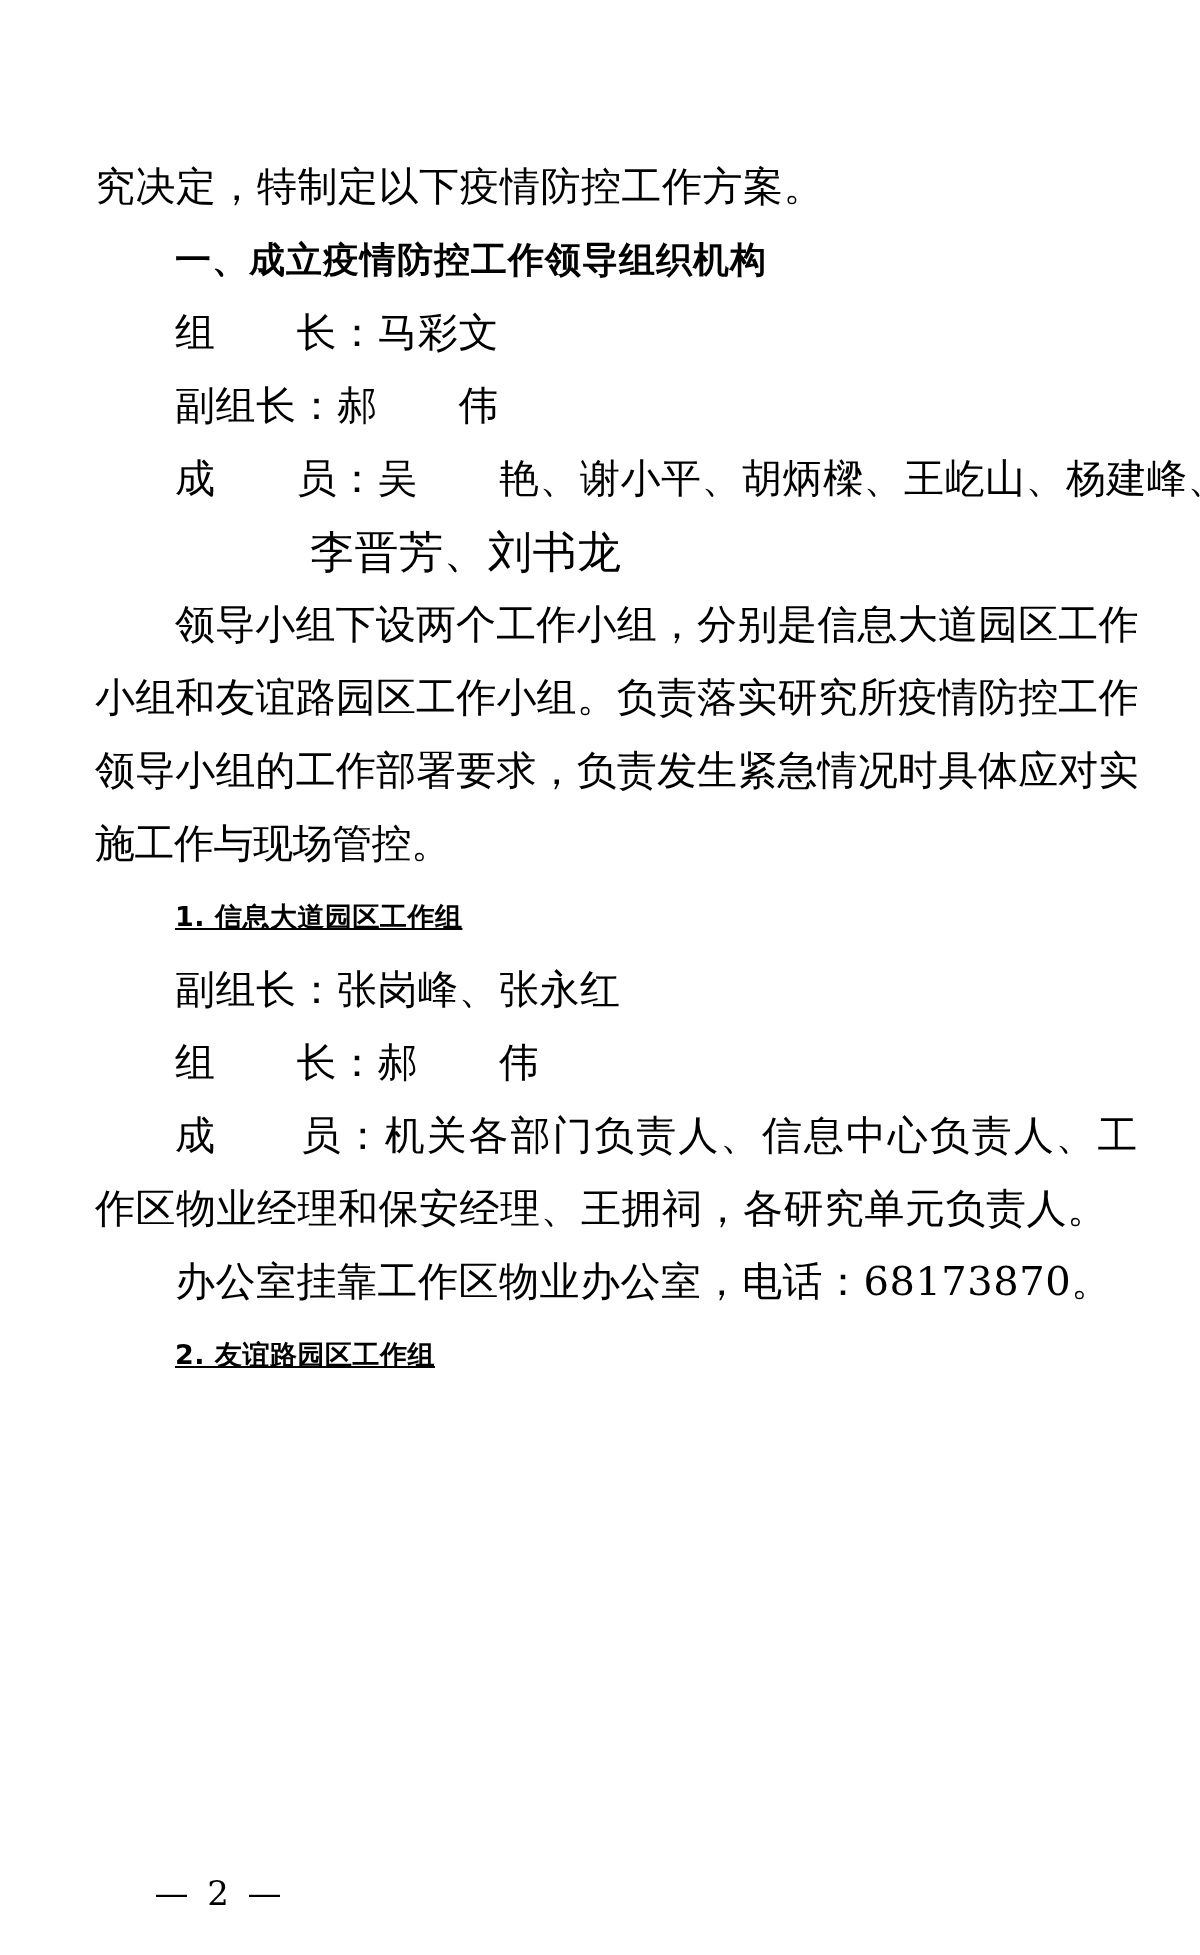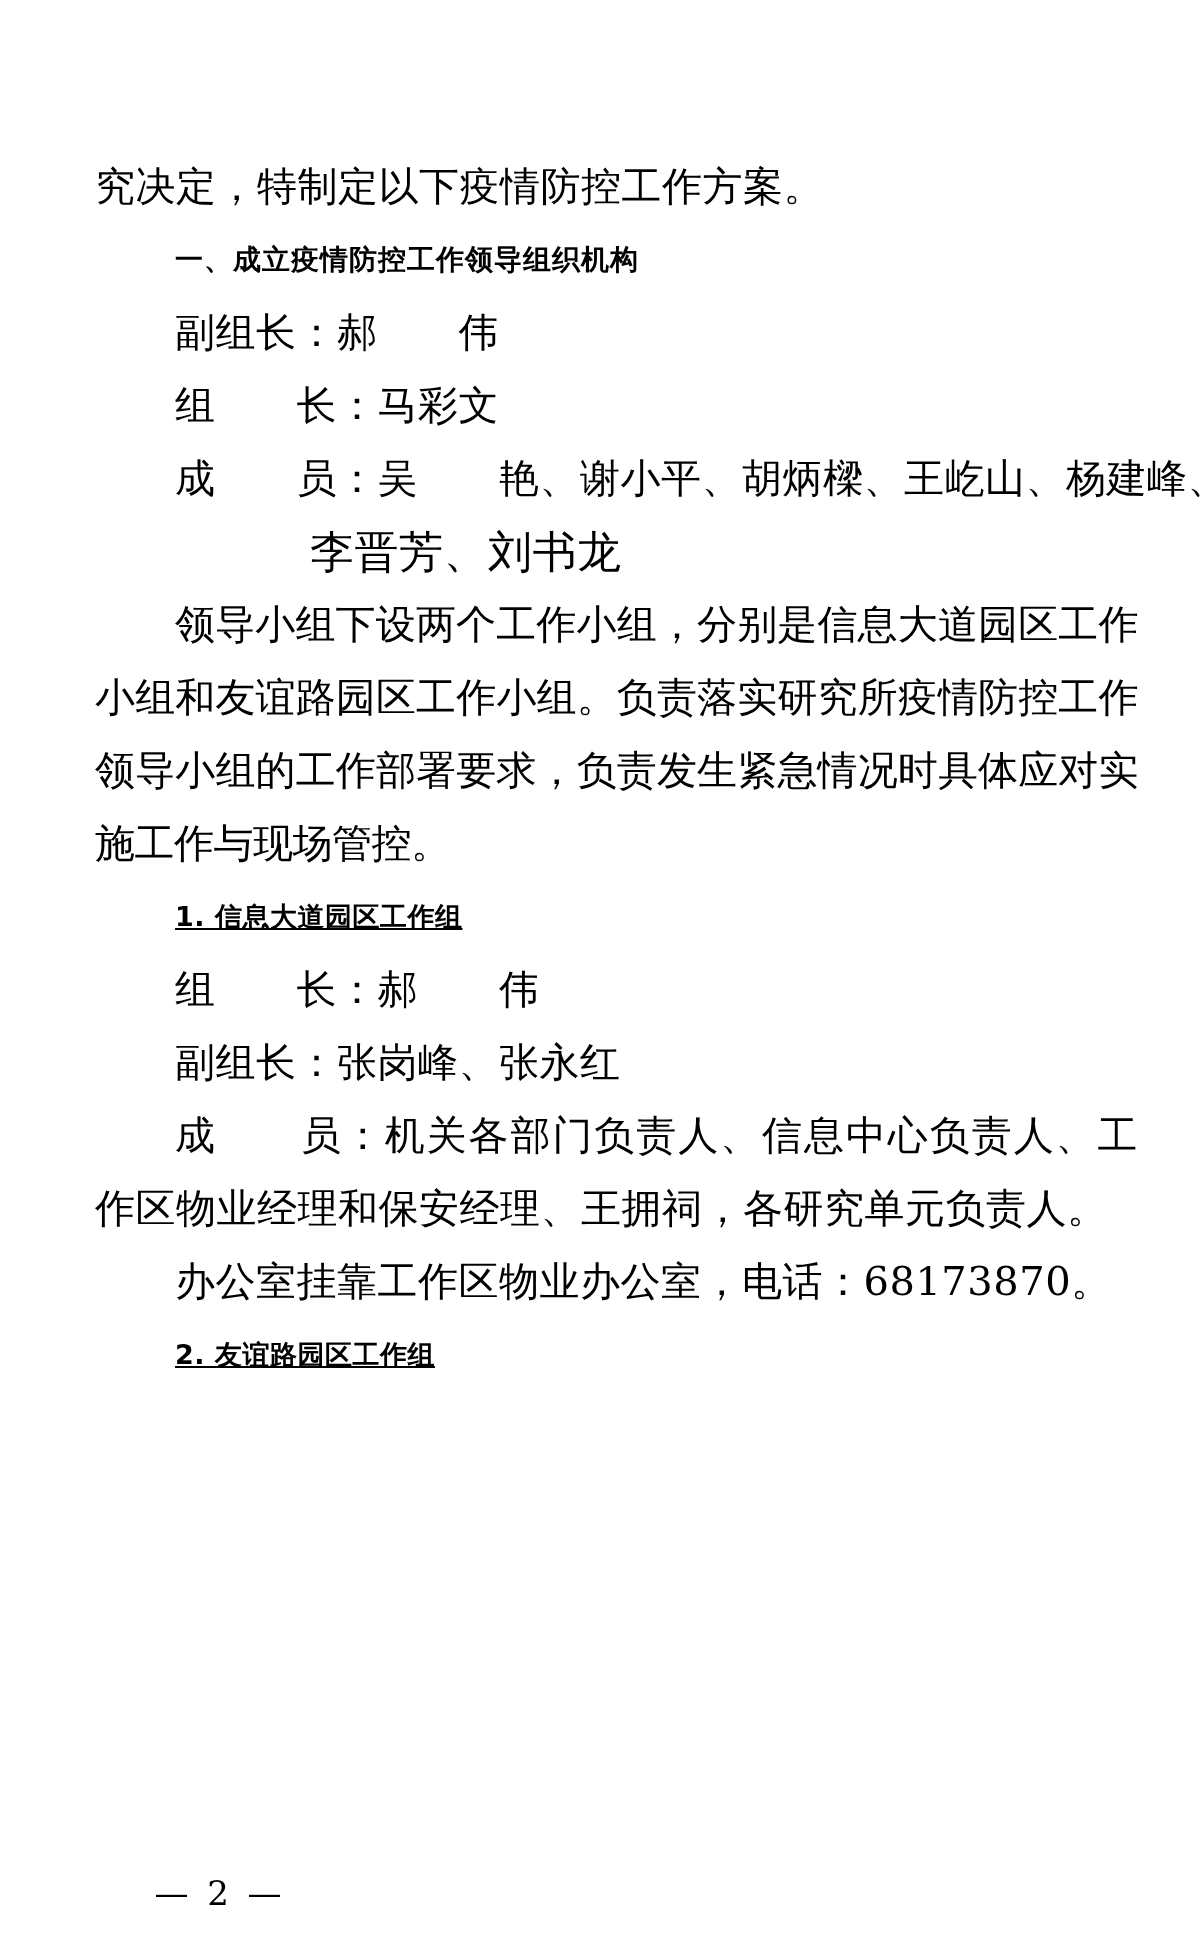--- a/index.html
+++ b/index.html
@@ -35,21 +35,21 @@
   
   .p-cont {
     text-indent: 0;
   }
   .p-indent {
     text-indent: 80px;
   }
   .heading {
     font-family: "DejaVu Sans", "Liberation Sans", sans-serif;
     font-weight: bold;
-    font-size: 28px;
+    font-size: 36px;
     line-height: 73px;
     text-indent: 80px;
     margin: 0;
     letter-spacing: 1px;
   }
   .subheading {
     font-family: "DejaVu Sans", "Liberation Sans", sans-serif;
     font-weight: bold;
     font-size: 27px;
     line-height: 73px;
@@ -95,34 +95,34 @@
 </head>
 <body>
 
 <div class="page">
 
   <p class="body-text p-cont">究决定，特制定以下疫情防控工作方案。</p>
 
   <p class="heading">一、成立疫情防控工作领导组织机构</p>
 
 
+  <p class="roster-line"><span>组　　长：</span><span>马彩文</span></p>
+
   <p class="roster-line"><span>副组长：</span><span>郝　　伟</span></p>
-
-  <p class="roster-line"><span>组　　长：</span><span>马彩文</span></p>
 
   <p class="roster-line"><span>成　　员：</span><span>吴　　艳、谢小平、胡炳樑、王屹山、杨建峰、</span></p>
   <p class="roster-cont">李晋芳、刘书龙</p>
 
   <p class="body-text p-indent tight">领导小组下设两个工作小组，分别是信息大道园区工作小组和友谊路园区工作小组。负责落实研究所疫情防控工作领导小组的工作部署要求，负责发生紧急情况时具体应对实施工作与现场管控。</p>
 
   <p class="subheading">1. 信息大道园区工作组</p>
 
+  <p class="roster-line"><span>副组长：</span><span>张岗峰、张永红</span></p>
+
   <p class="roster-line"><span>组　　长：</span><span>郝　　伟</span></p>
-
-  <p class="roster-line"><span>副组长：</span><span>张岗峰、张永红</span></p>
 
   <p class="body-text p-indent">成　　员：机关各部门负责人、信息中心负责人、工作区物业经理和保安经理、王拥祠，各研究单元负责人。</p>
 
   <p class="body-text p-indent">办公室挂靠工作区物业办公室，电话：68173870。</p>
 
   <p class="subheading">2. 友谊路园区工作组</p>
 
 
 </div>
 

